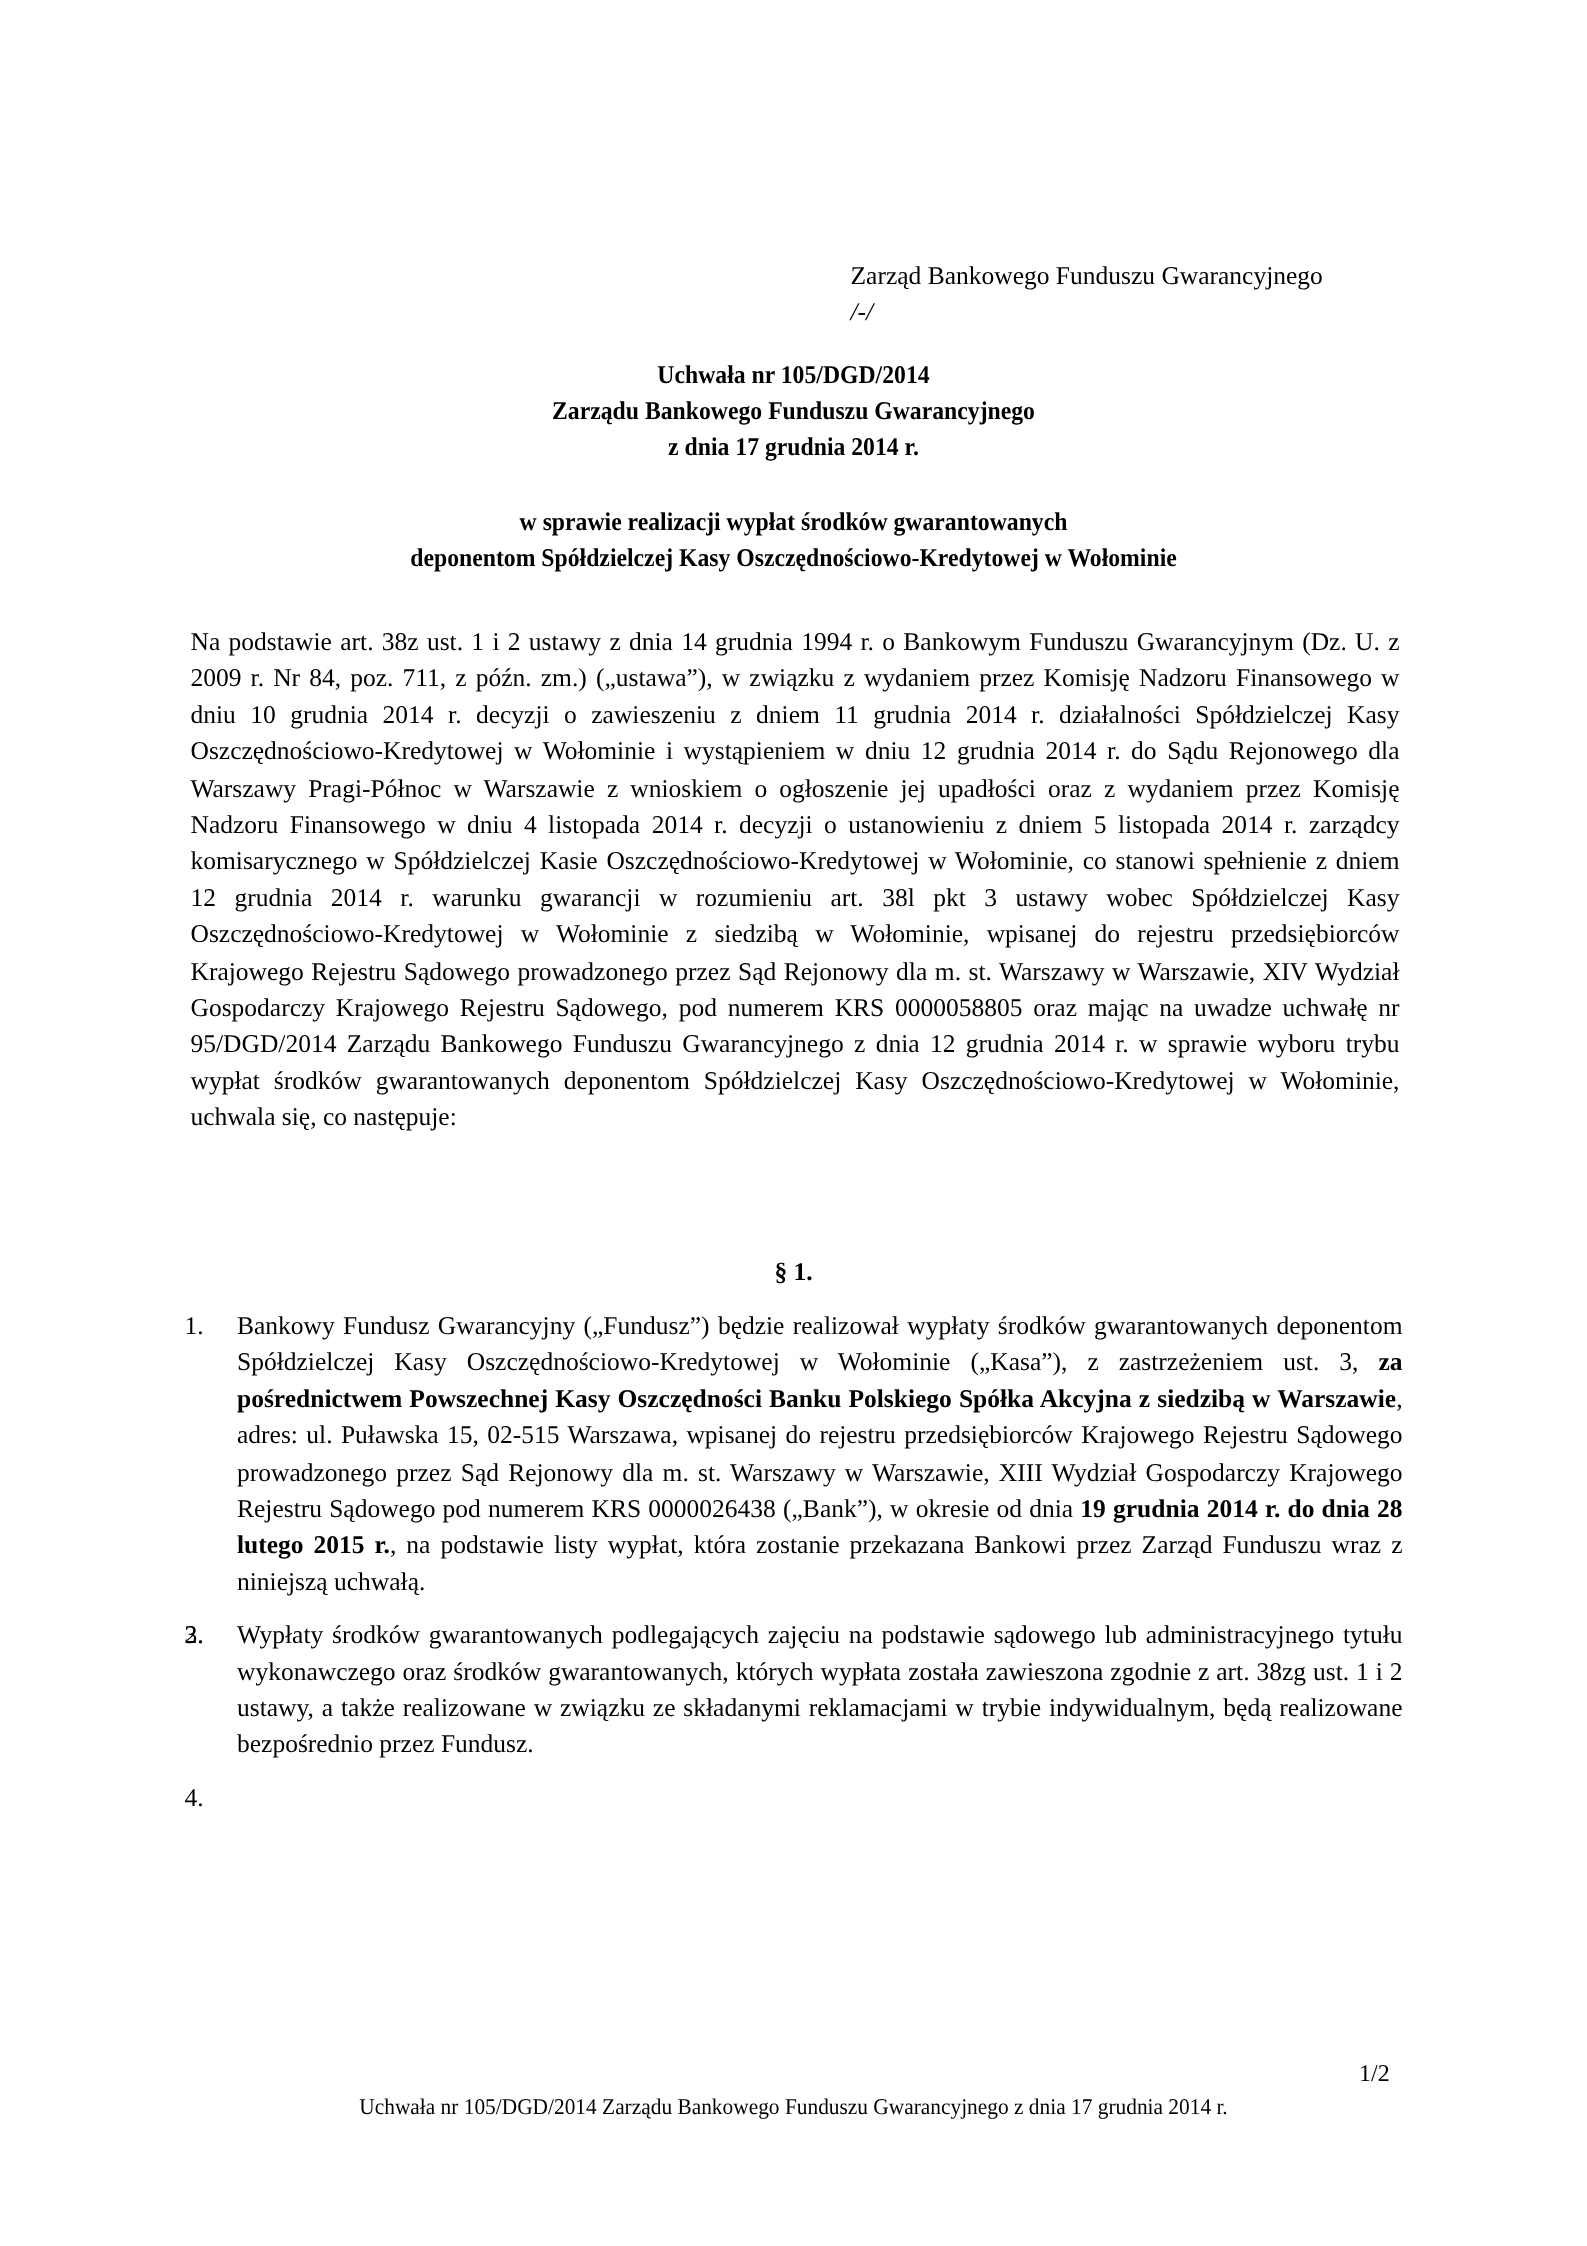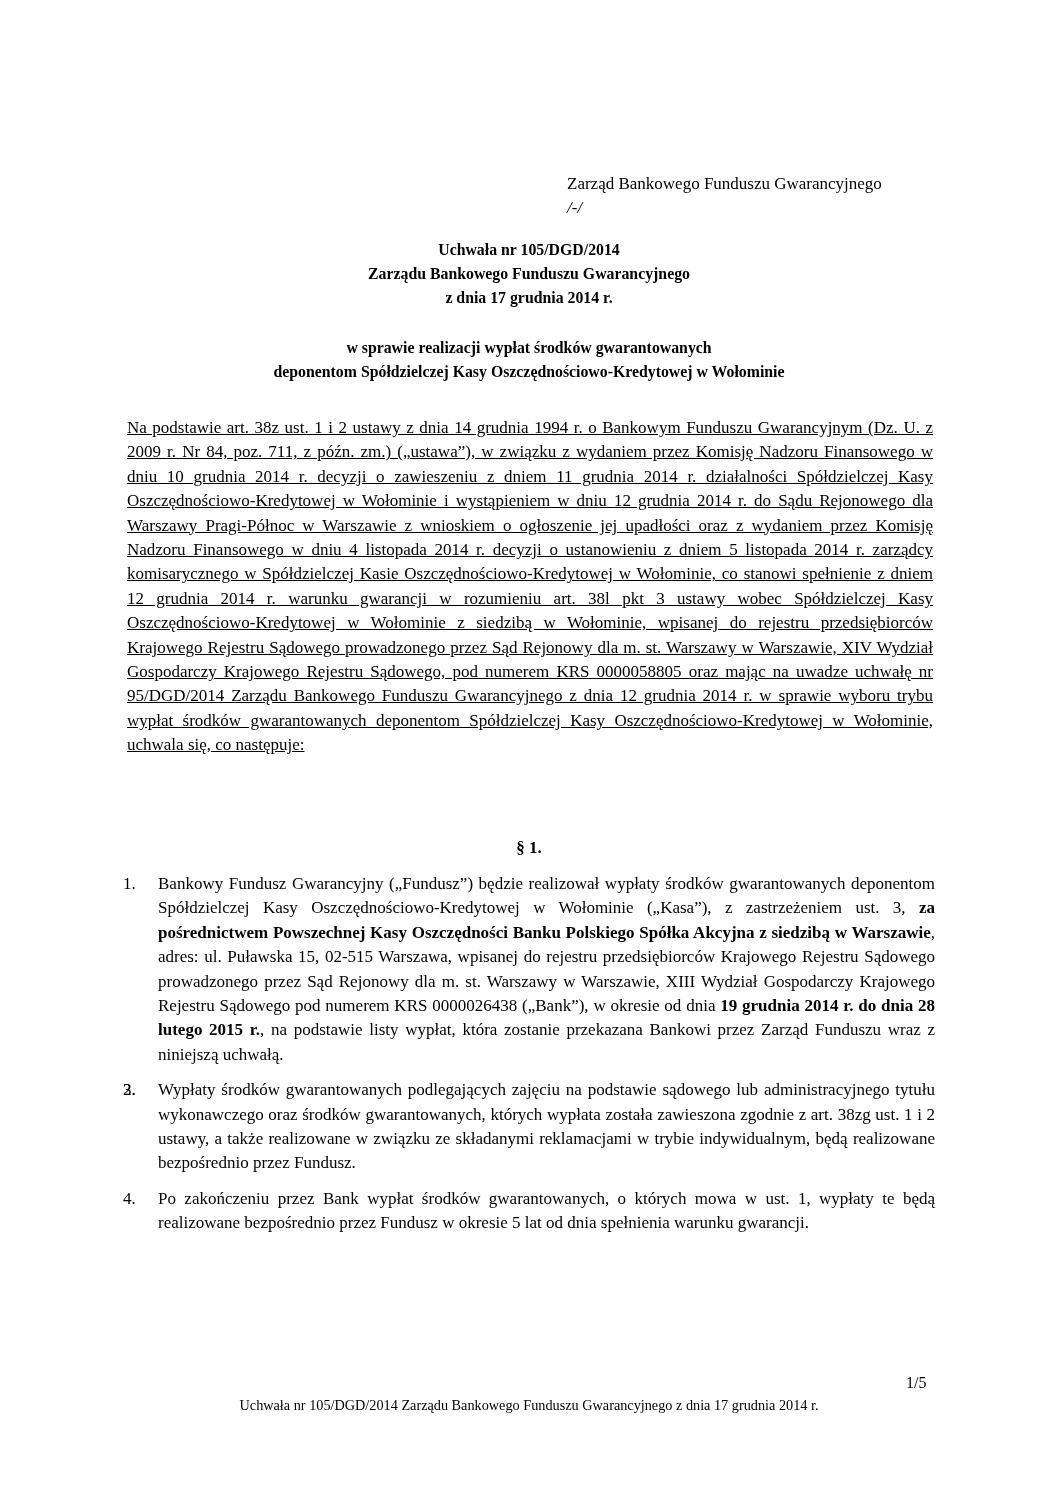--- a/index.html
+++ b/index.html
@@ -6,21 +6,21 @@
   body { width: 1058px; height: 1497px; position: relative; overflow: hidden;
          font-family: "Liberation Serif", "DejaVu Serif", serif; color: #000; }
   .page { position: absolute; left: 0; top: 0; width: 1058px; height: 1497px; padding-left: 13px; }
   .signature { position: absolute; left: 567px; top: 172px; font-size: 17px; line-height: 24px; }
   .signature .sig-mark { font-style: italic; }
   .title-block { position: absolute; left: 0; width: 1058px; top: 238px; text-align: center;
                  font-weight: bold; font-size: 17px; line-height: 24px; transform: scaleX(0.93); transform-origin: 529px 0; }
   .subject-block { position: absolute; left: 0; width: 1058px; top: 336px; text-align: center;
                    font-weight: bold; font-size: 17px; line-height: 24px; transform: scaleX(0.93); transform-origin: 529px 0; }
   .preamble { position: absolute; left: 127px; width: 806px; top: 416px; font-size: 17px; line-height: 24.4px;
-              text-align: justify; text-decoration: underline; }
+              text-align: justify; }
   .section-mark { position: absolute; left: 0; width: 1058px; top: 838px; text-align: center; font-size: 17px; font-weight: bold; }
   .list { position: absolute; left: 120px; width: 815px; top: 872px; margin: 0; padding: 0; list-style: none; }
   .list li { position: relative; padding-left: 38px; font-size: 17px; line-height: 24.4px; text-align: justify; margin-bottom: 11px; }
   .list li .num { position: absolute; left: 3px; top: 0; }
   .b { font-weight: bold; }
   .page-num { position: absolute; left: 906px; top: 1374px; font-size: 16px; }
   .footer { position: absolute; left: 0; width: 1058px; top: 1397px; text-align: center; font-size: 15px; transform: scaleX(0.95); transform-origin: 529px 0; }
 </style>
 </head>
 <body>
@@ -51,19 +51,19 @@
     <li>
       <span class="num">1.</span><span>Bankowy Fundusz Gwarancyjny („Fundusz”) będzie realizował wypłaty środków gwarantowanych deponentom Spółdzielczej Kasy Oszczędnościowo-Kredytowej w Wołominie („Kasa”), z zastrzeżeniem ust. 3, </span><span class="b">za pośrednictwem Powszechnej Kasy Oszczędności Banku Polskiego Spółka Akcyjna z siedzibą w Warszawie</span><span>, adres: ul. Puławska 15, 02-515 Warszawa, wpisanej do rejestru przedsiębiorców Krajowego Rejestru Sądowego prowadzonego przez Sąd Rejonowy dla m. st. Warszawy w Warszawie, XIII Wydział Gospodarczy Krajowego Rejestru Sądowego pod numerem KRS 0000026438 („Bank”), w okresie od dnia </span><span class="b">19 grudnia 2014 r. do dnia 28 lutego 2015 r.</span><span>, na podstawie listy wypłat, która zostanie przekazana Bankowi przez Zarząd Funduszu wraz z niniejszą uchwałą.</span>
     </li>
     <li>
       <span class="num">2.</span>
     </li>
     <li>
       <span class="num">3.</span><span>Wypłaty środków gwarantowanych podlegających zajęciu na podstawie sądowego lub administracyjnego tytułu wykonawczego oraz środków gwarantowanych, których wypłata została zawieszona zgodnie z art. 38zg ust. 1 i 2 ustawy, a także realizowane w związku ze składanymi reklamacjami w trybie indywidualnym, będą realizowane bezpośrednio przez Fundusz.</span>
     </li>
     <li>
-      <span class="num">4.</span><span>Po zakończeniu przez Bank wypłat środków gwarantowanych, o których mowa w ust. 1, wypłaty te będą realizowane bezpośrednio przez Fundusz w okresie 5 lat od dnia spełnienia warunku gwarancji.</span>
+      <span class="num">4.</span>
     </li>
   </ol>
 
-  <div class="page-num">1/5</div>
+  <div class="page-num">1/2</div>
   <div class="footer">Uchwała nr 105/DGD/2014 Zarządu Bankowego Funduszu Gwarancyjnego z dnia 17 grudnia 2014 r.</div>
 </div>
 
 </body></html>

